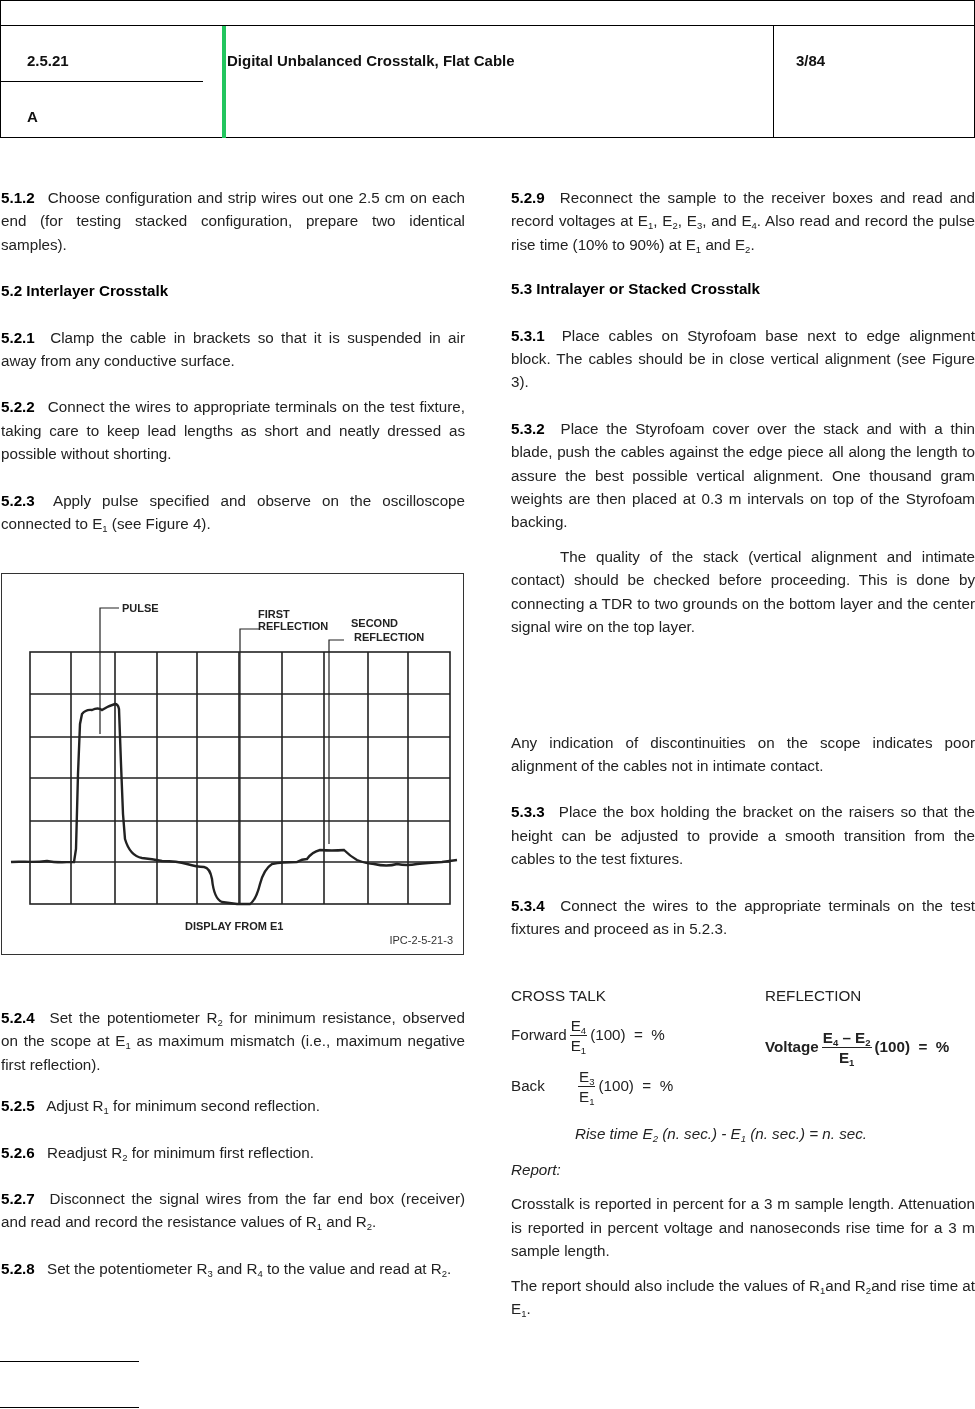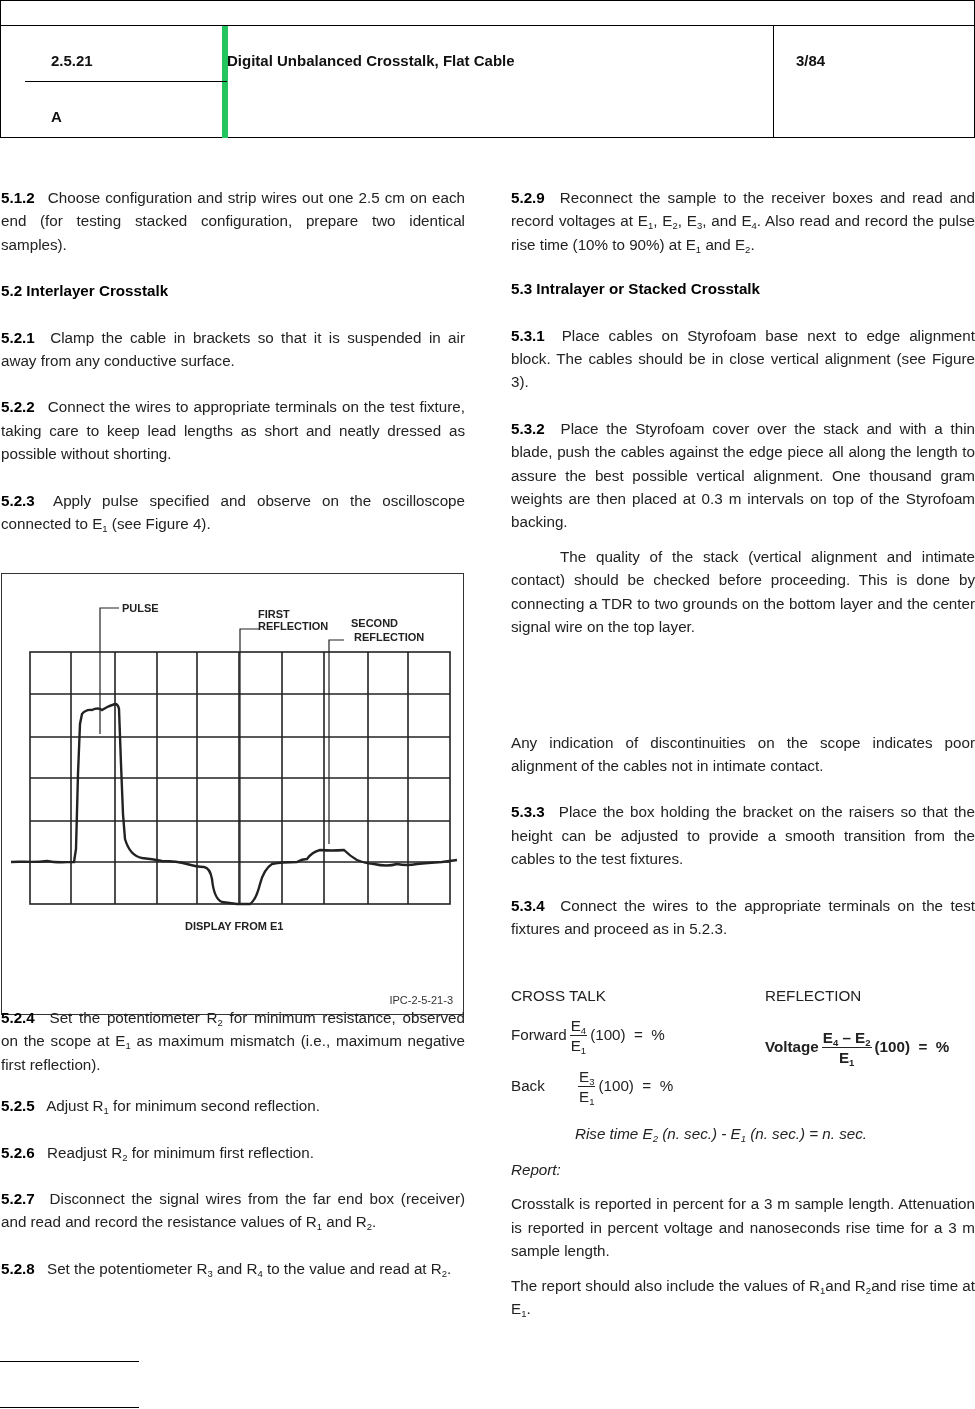--- a/index.html
+++ b/index.html
@@ -1,32 +1,32 @@
 <!DOCTYPE html>
 <html><head>
 <meta charset="utf-8">
 <style>
   * { box-sizing: border-box; margin: 0; padding: 0; }
   html, body { width: 975px; height: 1409px; background: #fff; overflow: hidden; }
   body { position: relative; font-family: "Liberation Sans", sans-serif; color: #111; }
   .hdr { position: absolute; left: 0; top: 0; width: 975px; height: 138px; border: 1px solid #000; }
   .hdr .topbar { position: absolute; left: 0; top: 0; width: 973px; height: 25px; border-bottom: 1px solid #000; }
-  .hdr .c1 { position: absolute; left: 0; top: 25px; width: 203px; height: 112px; border-right: 6px solid #22c55e; margin-left: 24px; }
+  .hdr .c1 { position: absolute; left: 0; top: 25px; width: 225px; height: 112px; border-right: 4px solid #22c55e; }
   .hdr .c1a { position: absolute; left: 0; top: 0; width: 202px; height: 56px; border-bottom: 1px solid #000; }
   .hdr .c2 { position: absolute; left: 203px; top: 25px; width: 570px; height: 112px; border-right: 1px solid #000; }
   .hdr .c3 { position: absolute; left: 773px; top: 25px; width: 200px; height: 112px; }
   .hdr .t { position: absolute; font-weight: bold; font-size: 15px; }
   .col { position: absolute; width: 464px; font-size: 15.2px; line-height: 23.4px; color: #222; }
   .col.left { left: 1px; }
   .col.right { left: 511px; }
   p.just { text-align: justify; text-align-last: left; }
   .num { font-weight: bold; color: #000; margin-right: 8px; }
   .sec { font-weight: bold; color: #000; }
   sub { font-size: 9.5px; vertical-align: -3px; line-height: 0; }
-  .fig { position: absolute; left: 1px; top: 573px; width: 463px; height: 442px; border: 1px solid #333; }
+  .fig { position: absolute; left: 1px; top: 573px; width: 463px; height: 382px; border: 1px solid #333; }
   .figid { position: absolute; right: 10px; bottom: 8px; font-size: 11px; color: #333; }
   .fnline { position: absolute; left: 0; width: 139px; height: 1px; background: #000; }
   .frac { display: inline-block; vertical-align: middle; text-align: center; margin: 0 3px; }
   .frac .n { display: block; border-bottom: 1px solid #222; padding: 0 1px; line-height: 19px; }
   .frac .d { display: block; line-height: 19px; }
   .eq { position: absolute; font-size: 15.2px; color: #222; white-space: nowrap; }
   .it { font-style: italic; }
 </style>
 </head>
 <body>

